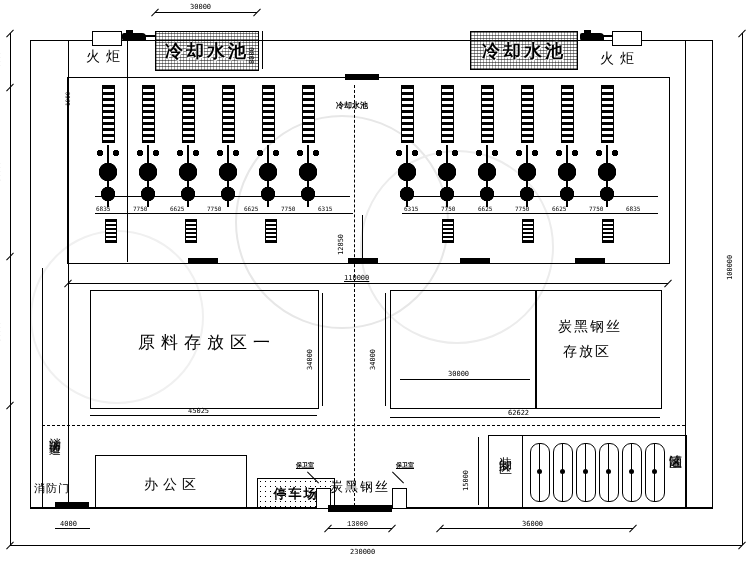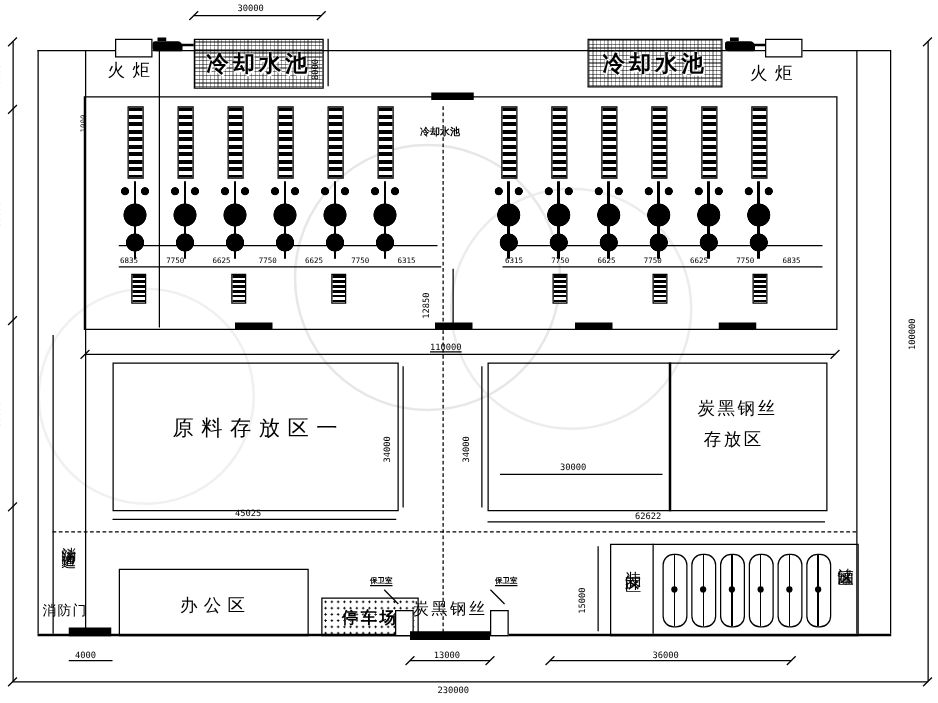--- a/index.html
+++ b/index.html
@@ -203,21 +203,21 @@
   <div class="box" style="left:392px;top:488px;width:13px;height:19px;background:#fff;"></div>
   <div class="guard-lbl" style="left:296px;top:461px;">保卫室</div>
   <div class="guard-lbl" style="left:396px;top:461px;">保卫室</div>
   <div class="leader" style="left:305px;top:477px;"></div>
   <div class="leader" style="left:390px;top:477px;"></div>
   <div class="lbl" style="left:330px;top:478px;font-size:13px;letter-spacing:2px;">炭黑钢丝</div>
   <div class="door" style="left:328px;top:505px;width:64px;height:7px;"></div>
   <div class="ln" style="left:328px;top:528px;width:64px;height:1px;"></div>
   <div class="tk" style="left:323px;top:528px;"></div>
   <div class="tk" style="left:387px;top:528px;"></div>
-  <div class="dim" style="left:347px;top:520px;">13000</div>
+  <div class="dim" style="left:347px;top:520px;font-family:Liberation Mono, monospace;">13000</div>
 
   <div class="box" style="left:488px;top:435px;width:197px;height:72px;background:transparent;"></div>
   <div class="ln" style="left:522px;top:435px;width:1px;height:72px;"></div>
   <div class="vtext" style="left:496px;top:446px;font-size:13px;letter-spacing:3px;">装卸区</div>
   <div class="ln" style="left:478px;top:437px;width:1px;height:68px;"></div>
   <div class="vdim" style="left:470px;top:483px;">15000</div>
 
   <div class="tank" style="left:530px;top:443px;"></div>
   <div class="tank" style="left:553px;top:443px;"></div>
   <div class="tank" style="left:576px;top:443px;"></div>

